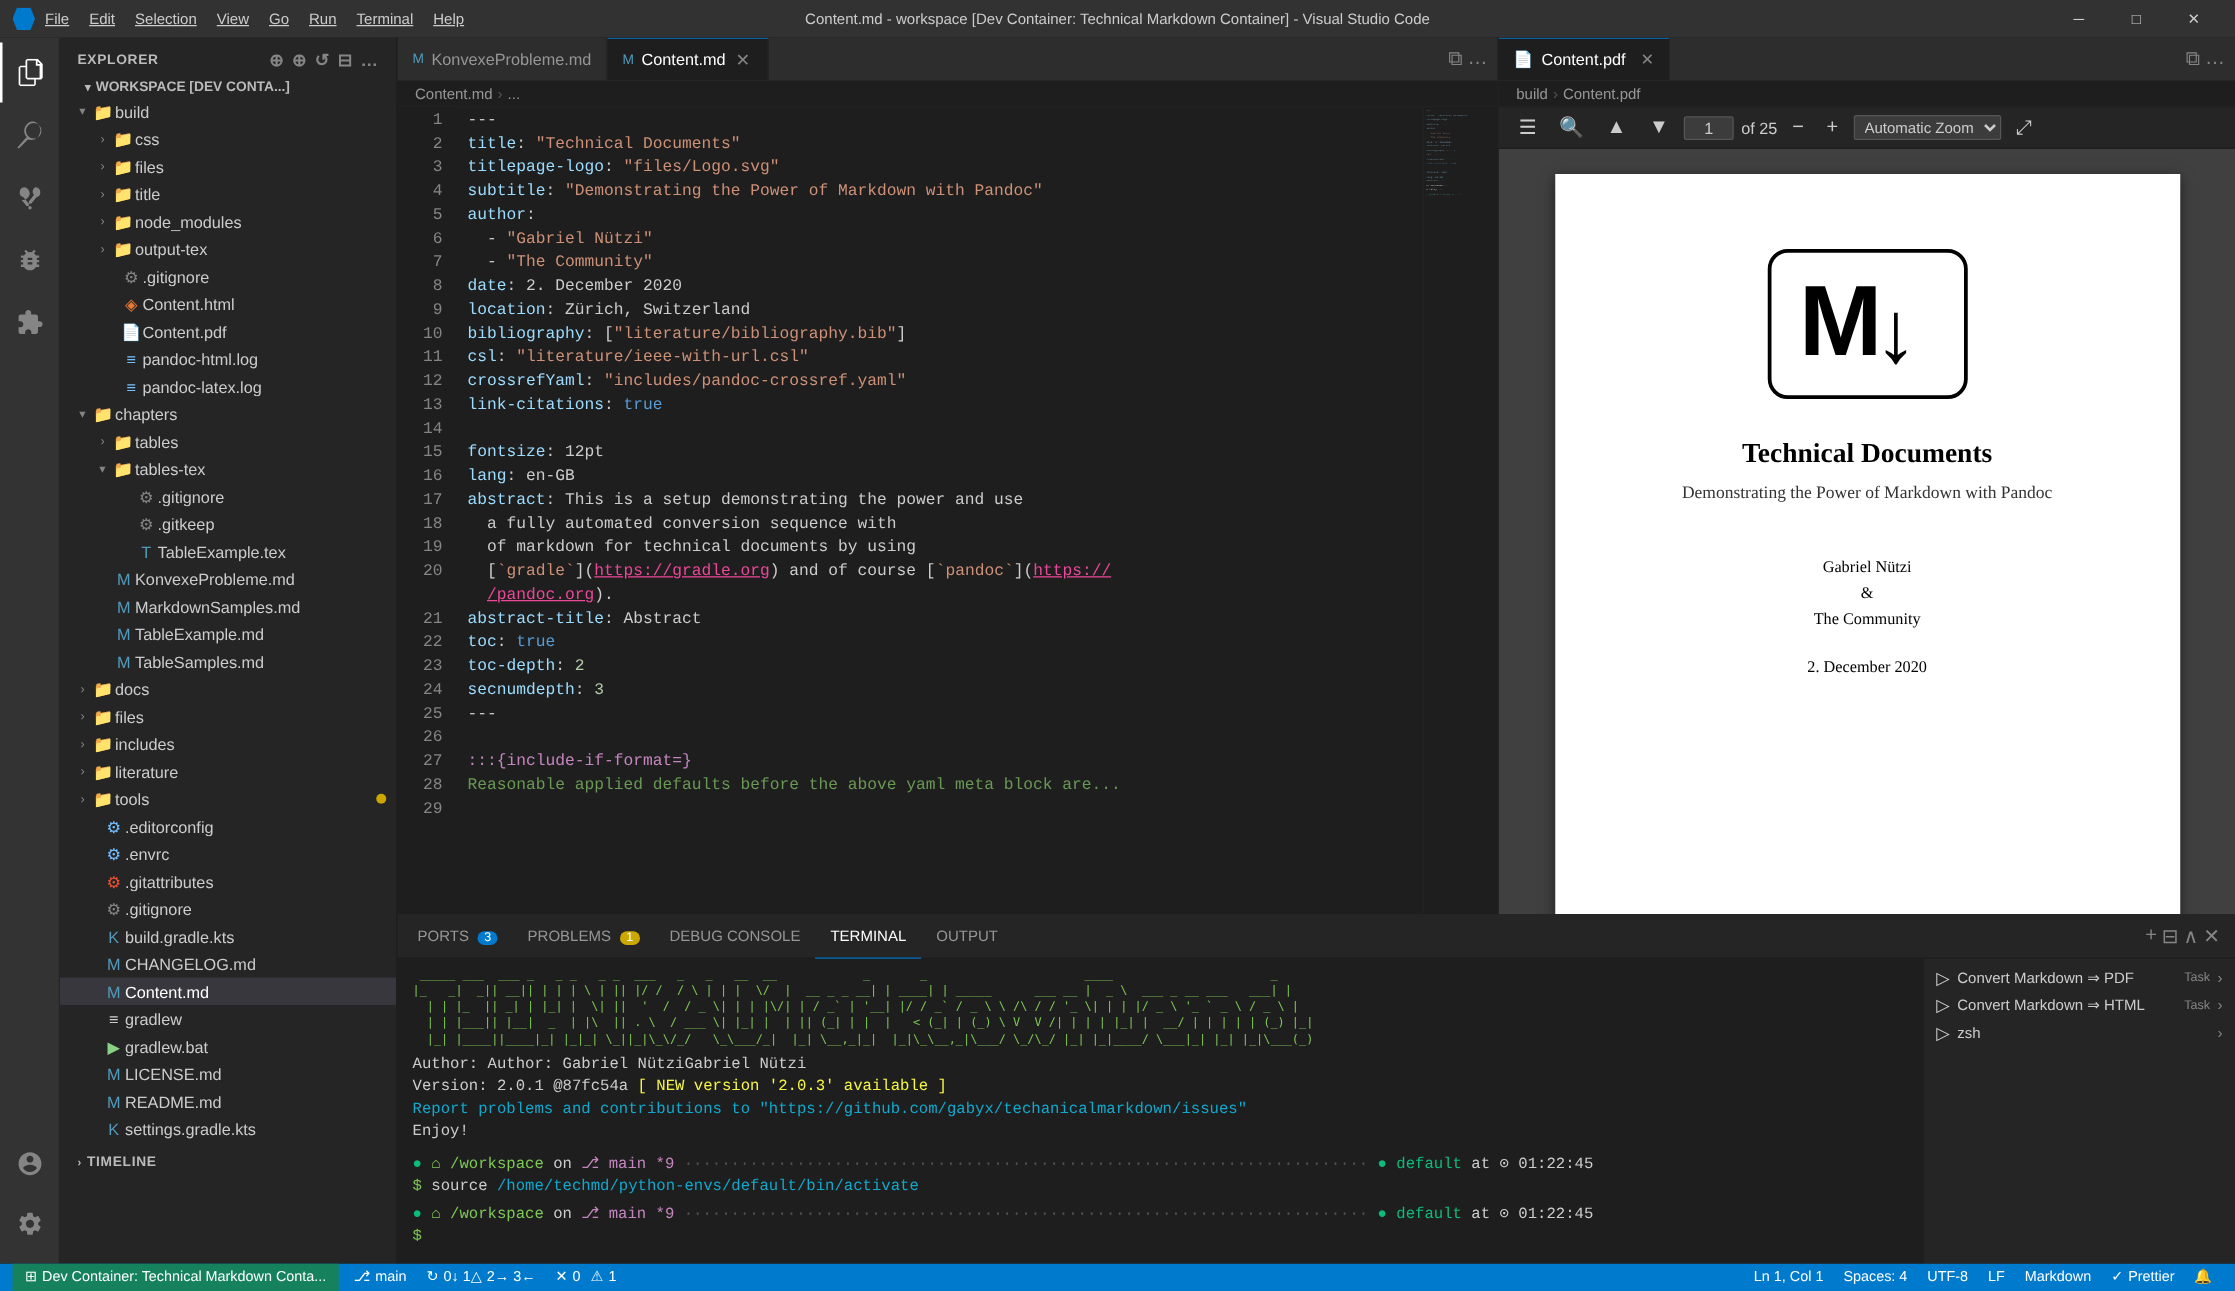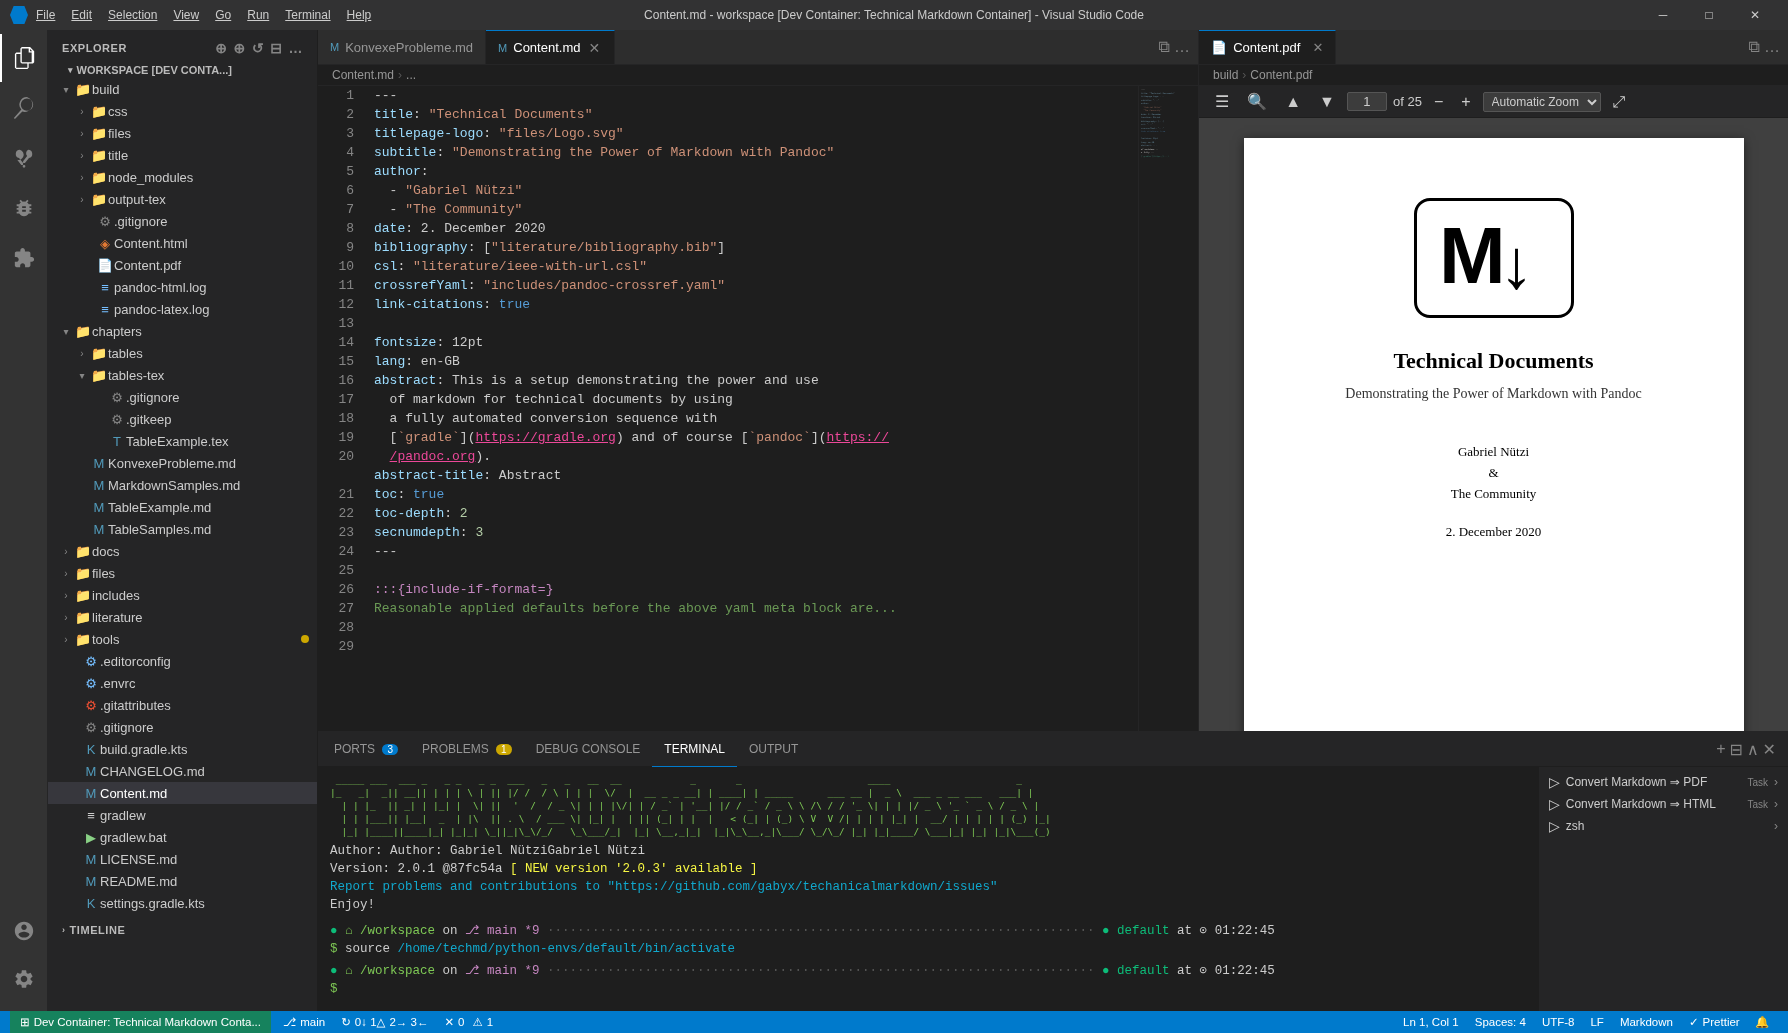--- a/index.html
+++ b/index.html
@@ -725,30 +725,31 @@
             </div>
             <div id="code-content">
               <div class="code-line"><span style="color:#cccccc;">---</span></div>
               <div class="code-line"><span class="yaml-key">title</span><span style="color:#cccccc;">: </span><span class="yaml-val">"Technical Documents"</span></div>
               <div class="code-line"><span class="yaml-key">titlepage-logo</span><span style="color:#cccccc;">: </span><span class="yaml-val">"files/Logo.svg"</span></div>
               <div class="code-line"><span class="yaml-key">subtitle</span><span style="color:#cccccc;">: </span><span class="yaml-val">"Demonstrating the Power of Markdown with Pandoc"</span></div>
               <div class="code-line"><span class="yaml-key">author</span><span style="color:#cccccc;">:</span></div>
               <div class="code-line"><span style="color:#cccccc;">  </span><span style="color:#cccccc;">- </span><span class="yaml-val">"Gabriel Nützi"</span></div>
               <div class="code-line"><span style="color:#cccccc;">  </span><span style="color:#cccccc;">- </span><span class="yaml-val">"The Community"</span></div>
               <div class="code-line"><span class="yaml-key">date</span><span style="color:#cccccc;">: </span><span style="color:#cccccc;">2. December 2020</span></div>
+              <div class="code-line"><span class="yaml-key">location</span><span style="color:#cccccc;">: </span><span style="color:#cccccc;">Zürich, Switzerland</span></div>
               <div class="code-line"><span class="yaml-key">bibliography</span><span style="color:#cccccc;">: </span><span style="color:#cccccc;">[</span><span class="yaml-val">"literature/bibliography.bib"</span><span style="color:#cccccc;">]</span></div>
               <div class="code-line"><span class="yaml-key">csl</span><span style="color:#cccccc;">: </span><span class="yaml-val">"literature/ieee-with-url.csl"</span></div>
               <div class="code-line"><span class="yaml-key">crossrefYaml</span><span style="color:#cccccc;">: </span><span class="yaml-val">"includes/pandoc-crossref.yaml"</span></div>
               <div class="code-line"><span class="yaml-key">link-citations</span><span style="color:#cccccc;">: </span><span class="yaml-val-bool">true</span></div>
               <div class="code-line"><span></span></div>
               <div class="code-line"><span class="yaml-key">fontsize</span><span style="color:#cccccc;">: </span><span style="color:#cccccc;">12pt</span></div>
               <div class="code-line"><span class="yaml-key">lang</span><span style="color:#cccccc;">: </span><span style="color:#cccccc;">en-GB</span></div>
               <div class="code-line"><span class="yaml-key">abstract</span><span style="color:#cccccc;">: </span><span style="color:#cccccc;">This is a setup demonstrating the power and use</span></div>
+              <div class="code-line"><span style="color:#cccccc;">  a fully automated conversion sequence with</span></div>
               <div class="code-line"><span style="color:#cccccc;">  of markdown for technical documents by using</span></div>
-              <div class="code-line"><span style="color:#cccccc;">  a fully automated conversion sequence with</span></div>
               <div class="code-line"><span style="color:#cccccc;">  [</span><span class="yaml-val">`gradle`</span><span style="color:#cccccc;">](</span><span class="yaml-link">https://gradle.org</span><span style="color:#cccccc;">) and of course [</span><span class="yaml-val">`pandoc`</span><span style="color:#cccccc;">](</span><span class="yaml-link">https://</span></div>
               <div class="code-line"><span style="color:#cccccc;">  </span><span class="yaml-link">/pandoc.org</span><span style="color:#cccccc;">).</span></div>
               <div class="code-line"><span class="yaml-key">abstract-title</span><span style="color:#cccccc;">: </span><span style="color:#cccccc;">Abstract</span></div>
               <div class="code-line"><span class="yaml-key">toc</span><span style="color:#cccccc;">: </span><span class="yaml-val-bool">true</span></div>
               <div class="code-line"><span class="yaml-key">toc-depth</span><span style="color:#cccccc;">: </span><span class="yaml-val-num">2</span></div>
               <div class="code-line"><span class="yaml-key">secnumdepth</span><span style="color:#cccccc;">: </span><span class="yaml-val-num">3</span></div>
               <div class="code-line"><span style="color:#cccccc;">---</span></div>
               <div class="code-line"></div>
               <div class="code-line"><span class="yaml-special">:::{include-if-format=}</span></div>
               <div class="code-line" style="color:#6a9955;">Reasonable applied defaults before the above yaml meta block are...</div>

